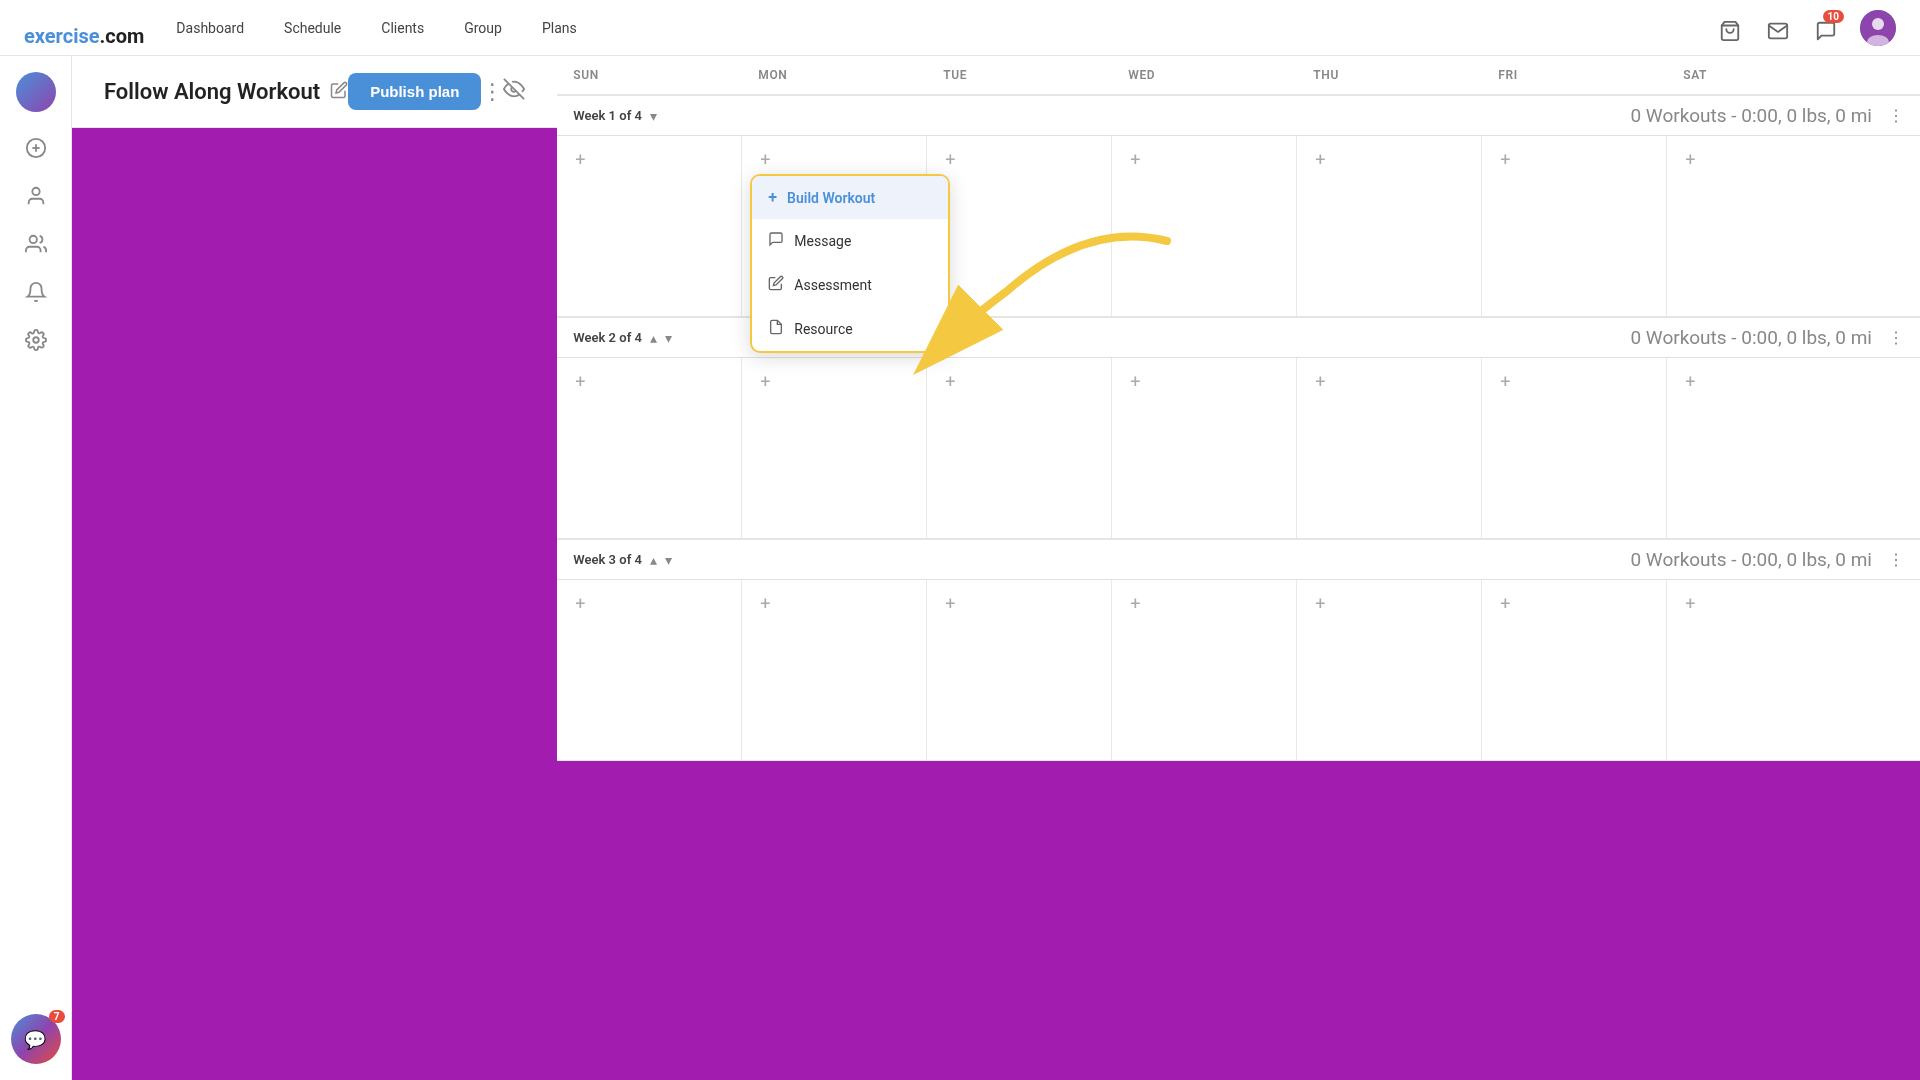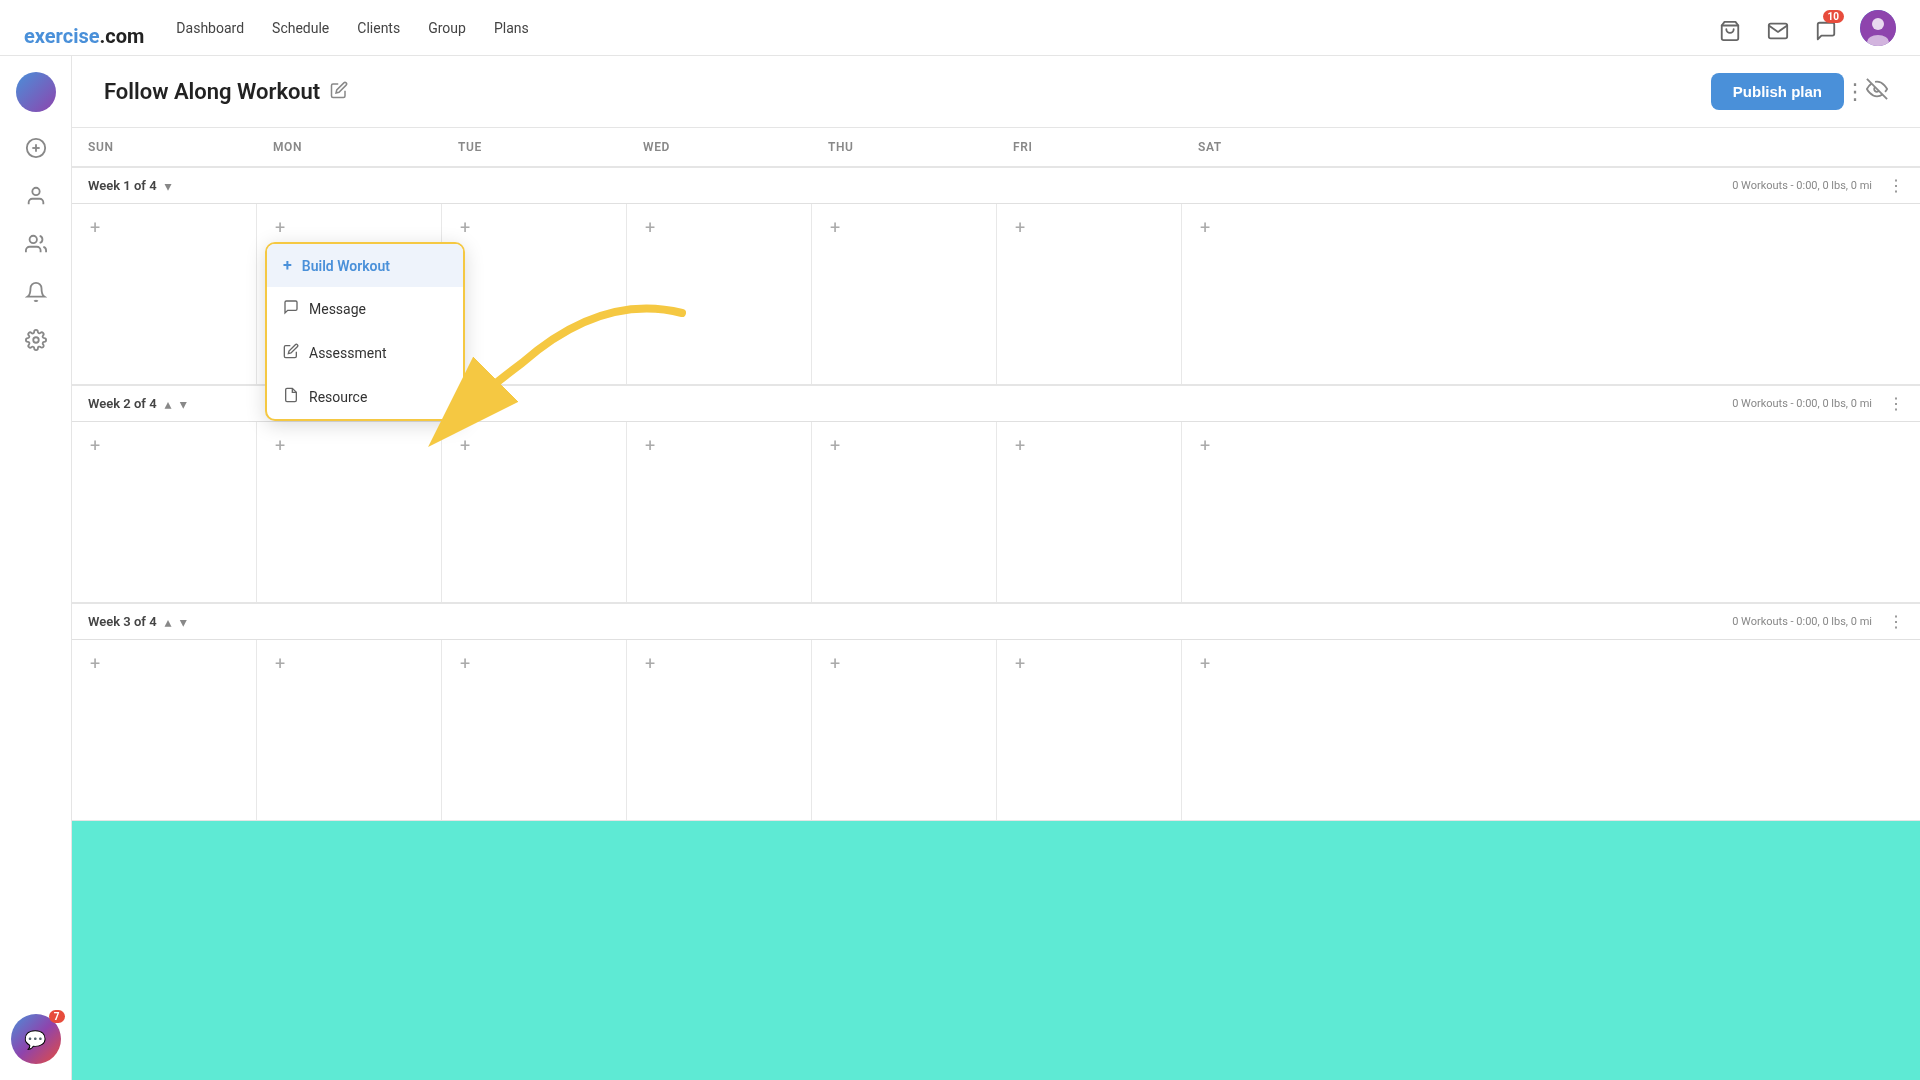--- a/index.html
+++ b/index.html
@@ -6,35 +6,35 @@
     body { font-family: -apple-system, BlinkMacSystemFont, 'Segoe UI', Roboto, sans-serif; background: #f5f5f5; width: 1920px; height: 1080px; overflow: hidden; }
 
     
     .top-nav {
       display: flex; align-items: center; height: 56px;
       background: #fff; border-bottom: 1px solid #e5e5e5;
       padding: 0 24px; gap: 32px;
     }
     .logo { font-size: 20px; font-weight: 700; color: #222; margin-top: 16px; }
     .logo span { color: #4a90d9; }
-    .nav-links { display: flex; gap: 28px; }
+    .nav-links { display: flex; gap: 40px; }
     .nav-link { font-size: 14px; color: #444; cursor: pointer; text-decoration: none; }
     .nav-right { margin-left: auto; display: flex; align-items: center; gap: 20px; }
     .nav-icon { width: 28px; height: 28px; display: flex; align-items: flex-end; justify-content: center; color: #666; cursor: pointer; font-size: 20px; position: relative; }
     .badge { position: absolute; top: -4px; right: -4px; background: #e74c3c; color: #fff; font-size: 10px; border-radius: 10px; padding: 1px 5px; font-weight: 700; }
     .avatar { width: 36px; height: 36px; border-radius: 50%; background: linear-gradient(135deg, #4a90d9, #8e44ad); cursor: pointer; overflow: hidden; display: flex; align-items: center; justify-content: center; color: #fff; font-size: 14px; }
 
     
     .layout { display: flex; height: calc(1080px - 56px); }
     .sidebar { width: 72px; background: #fff; border-right: 1px solid #e5e5e5; display: flex; flex-direction: column; align-items: center; padding: 16px 0; gap: 8px; }
     .sidebar-logo { width: 40px; height: 40px; border-radius: 50%; background: linear-gradient(135deg, #4a90d9, #8e44ad); margin-bottom: 8px; }
     .sidebar-item { width: 40px; height: 40px; display: flex; align-items: center; justify-content: center; border-radius: 8px; cursor: pointer; color: #888; font-size: 20px; }
 
     
-    .main { flex: 1; display: flex; flex-direction: column; background: #5eead4; overflow: hidden; }
+    .main { flex: 1; display: flex; flex-direction: row; background: #a21caf; overflow: hidden; }
 
     
     .page-header {
       display: flex; align-items: center; padding: 0 32px; height: 72px;
       background: #fff; border-bottom: 1px solid #e5e5e5;
     }
     .page-title { font-size: 22px; font-weight: 600; color: #222; }
     .edit-icon { margin-left: 10px; color: #888; cursor: pointer; font-size: 16px; }
     .header-actions { margin-left: auto; display: flex; align-items: center; }
     .publish-btn {
@@ -51,21 +51,21 @@
 
     
     .week-section { background: #fff; margin-bottom: 0; }
     .week-label-row {
       display: flex; align-items: center; padding: 8px 16px;
       background: #fff; border-top: 1px solid #e5e5e5; border-bottom: 1px solid #e0e0e0;
       gap: 8px;
     }
     .week-label { font-size: 13px; font-weight: 600; color: #444; }
     .week-chevron { color: #888; font-size: 14px; cursor: pointer; }
-    .week-stats { margin-left: auto; font-size: 11px; color: #888; }
+    .week-stats { margin-left: auto; font-size: 19px; color: #888; }
     .week-more { color: #888; font-size: 16px; cursor: pointer; margin-left: 8px; }
 
     .week-grid {
       display: grid;
       grid-template-columns: 185px 185px 185px 185px 185px 185px 185px;
       min-height: 180px;
       border-bottom: 1px solid #e5e5e5;
       background: #fff;
     }
     .day-cell {

